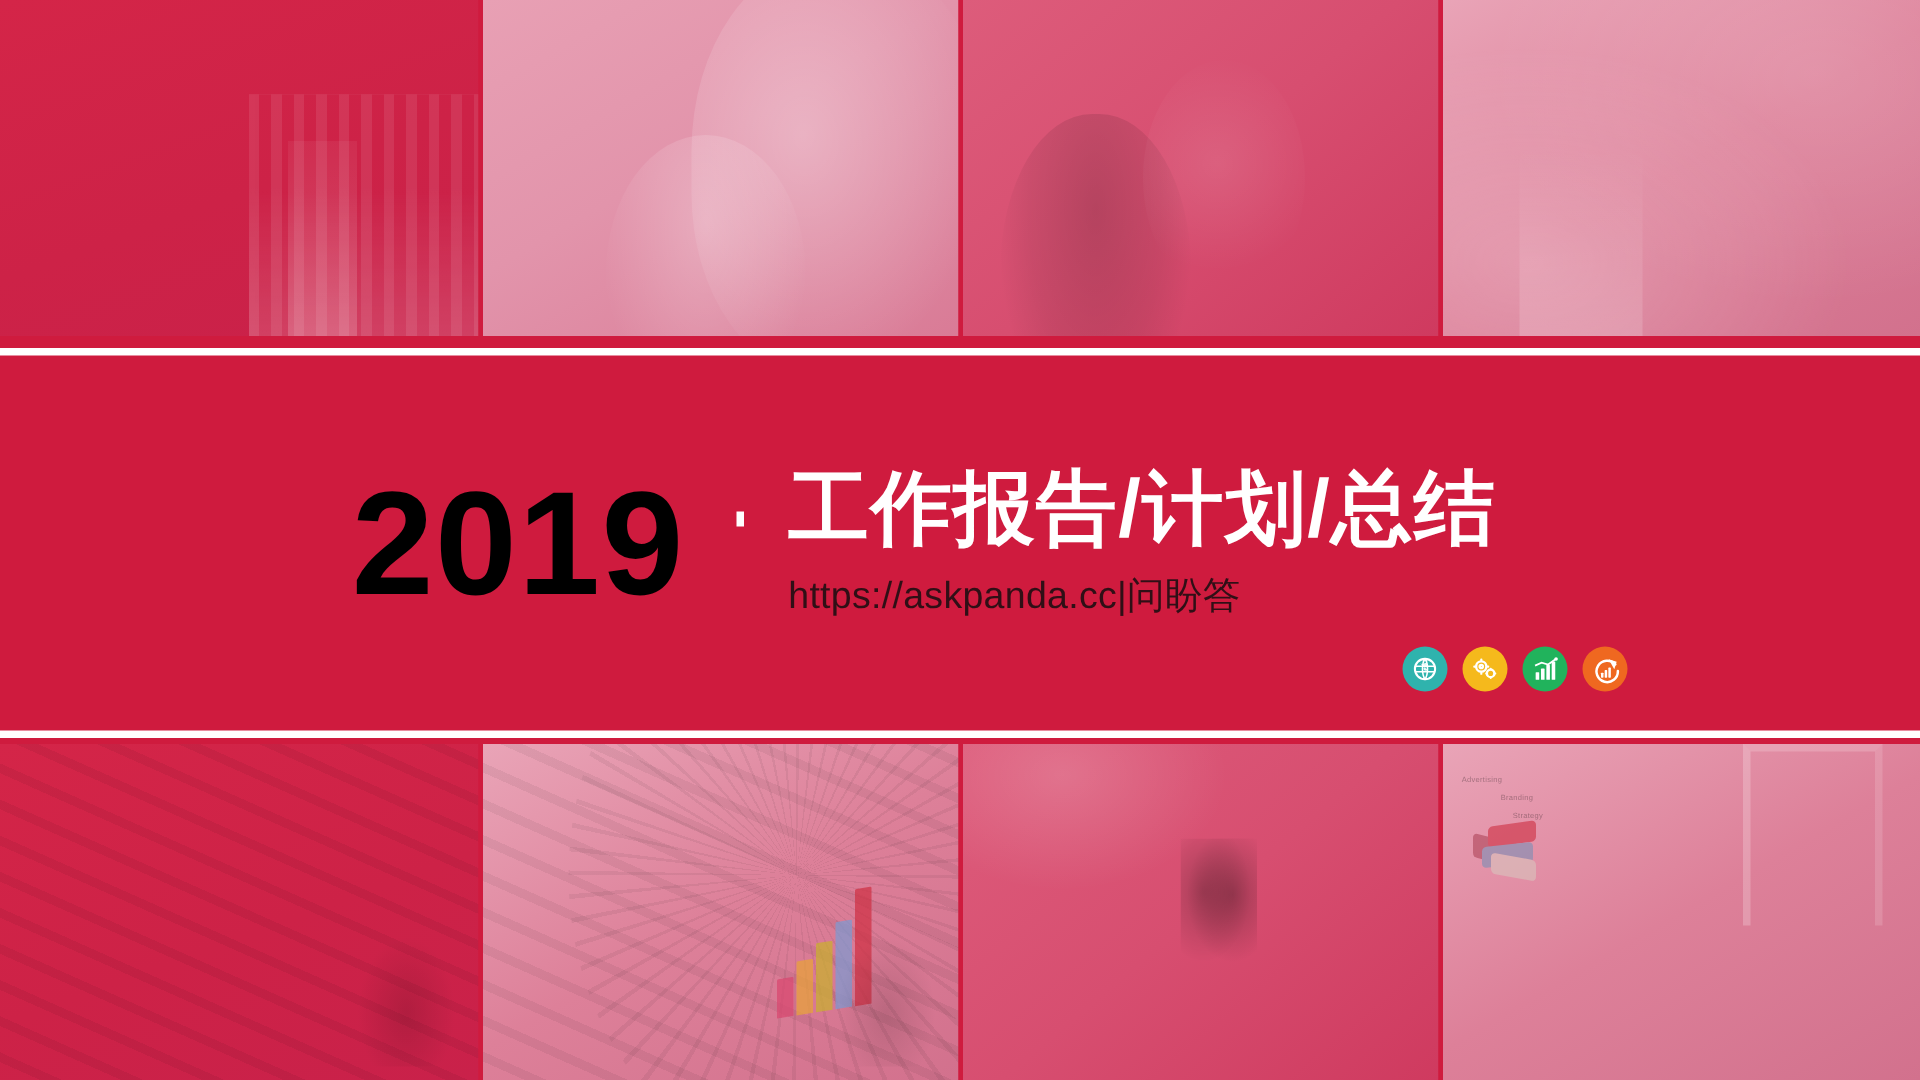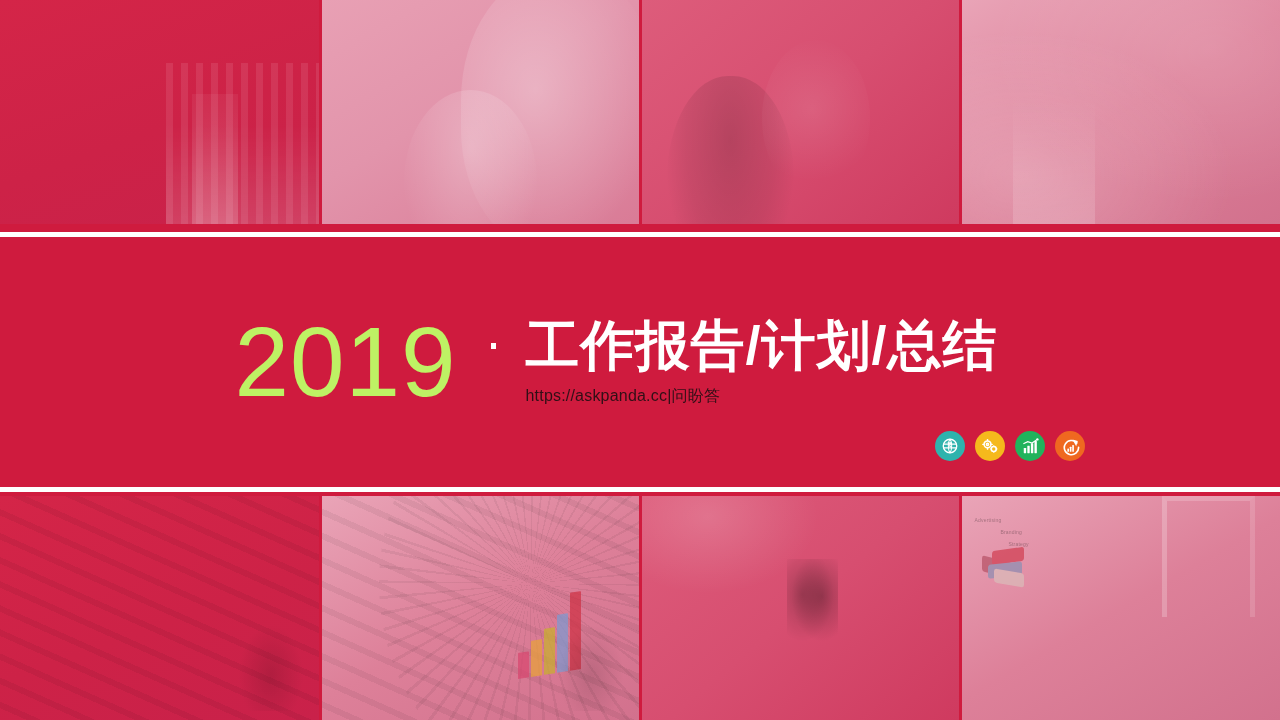--- a/index.html
+++ b/index.html
@@ -247,23 +247,23 @@
     display: flex;
     align-items: center;
     justify-content: center;
   }
   .inner {
     display: flex;
     align-items: stretch;
     transform: translateX(-24px);
   }
   .year {
-    color: #bef264;
+    color: #000000;
     font-size: 98px;
-    font-weight: 400;
+    font-weight: 700;
     line-height: 1;
     letter-spacing: 1px;
     align-self: center;
     padding-right: 34px;
     white-space: nowrap;
   }
   .vdiv {
     width: 5px;
     background: #ffffff;
     margin: 30px 0 62px 0;
@@ -278,21 +278,21 @@
     color: #ffffff;
     font-size: 54px;
     font-weight: bold;
     line-height: 1.04;
     letter-spacing: 1px;
     white-space: nowrap;
   }
   .suburl {
     margin-top: 12px;
     color: rgba(22,14,16,.86);
-    font-size: 16px;
+    font-size: 25px;
     font-weight: 400;
     letter-spacing: .2px;
     white-space: nowrap;
   }
 
   
   .iconrow {
     position: absolute;
     left: 935px;
     top: 431px;

